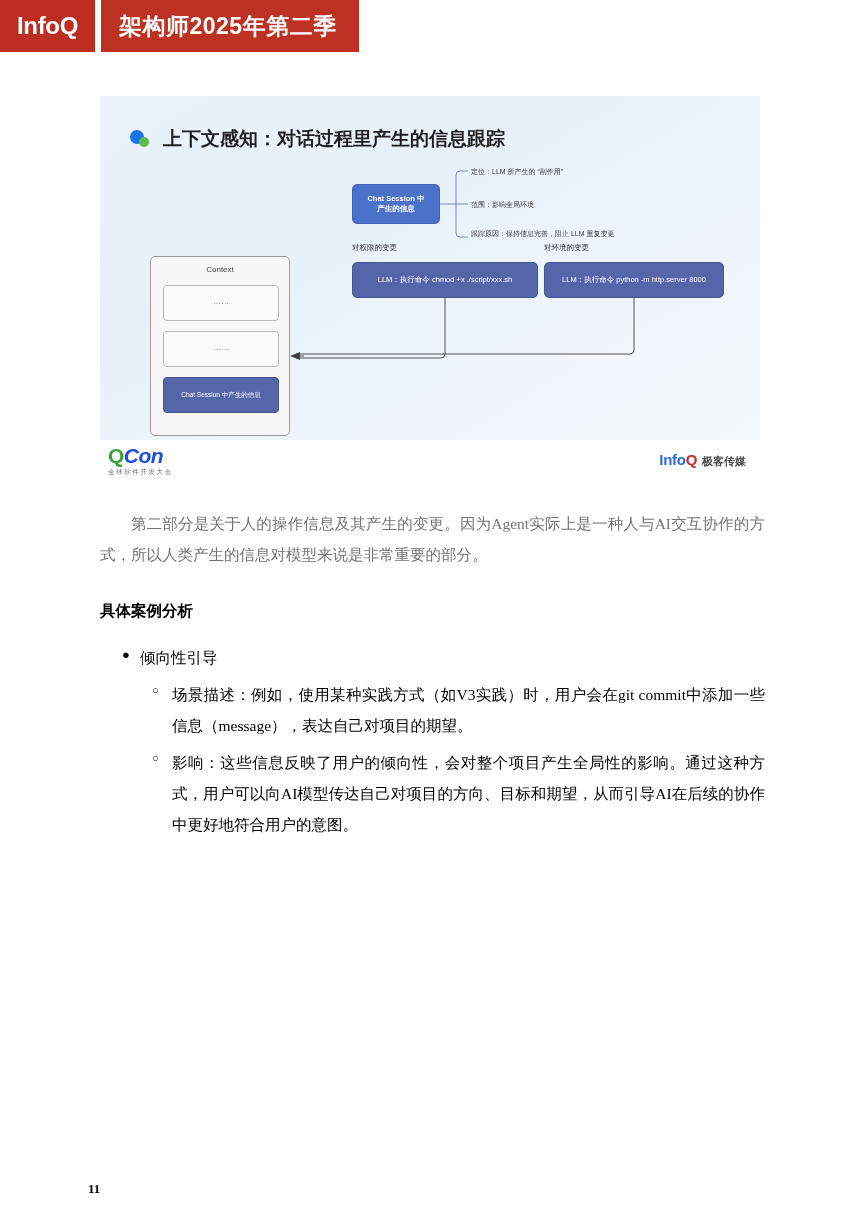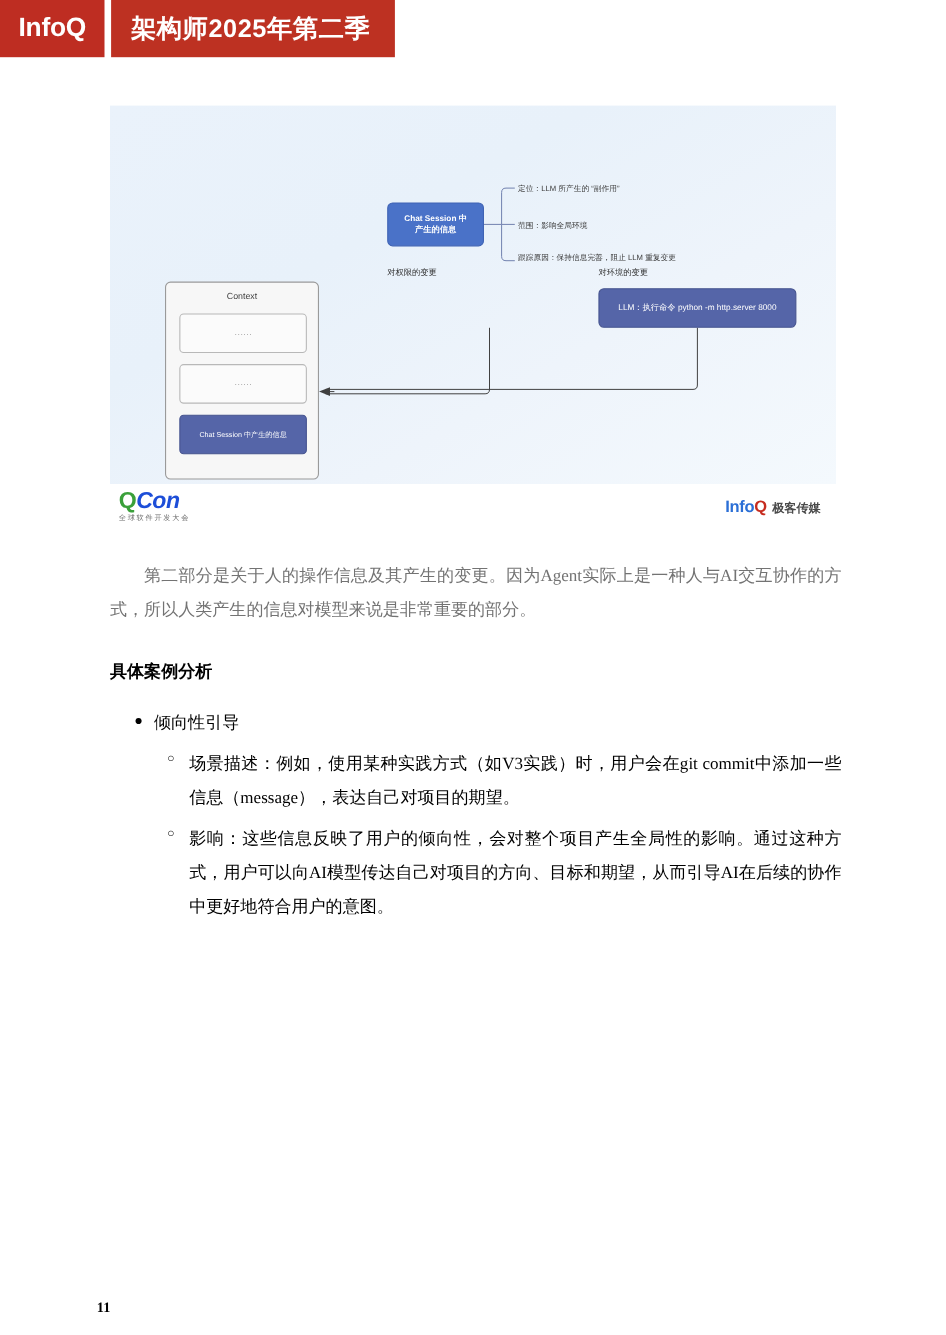--- a/index.html
+++ b/index.html
@@ -311,20 +311,27 @@
 <body>
 
 <div class="header-bar">
   <div class="brand-block">InfoQ</div>
   <div class="issue-block">架构师2025年第二季</div>
 </div>
 
 <div class="figure">
   <div class="slide">
 
+    <div class="slide-title-row">
+      <span class="dot-icon">
+        <span class="d-blue"></span>
+          <span class="d-green"></span>
+      </span>
+      <span class="slide-title">上下文感知：对话过程里产生的信息跟踪</span>
+    </div>
 
     <svg class="wires" viewBox="0 0 660 344" xmlns="http://www.w3.org/2000/svg">
       <g fill="none" stroke="#6f7fae" stroke-width="0.9">
         <path d="M340 108 L356 108"></path>
         <path d="M356 108 L356 79 Q356 75 360 75 L368 75"></path>
         <path d="M356 108 L368 108"></path>
         <path d="M356 108 L356 137 Q356 141 360 141 L368 141"></path>
       </g>
       <g fill="none" stroke="#3f3f3f" stroke-width="0.9">
         <path d="M345 202 L345 258 Q345 262 341 262 L196 262"></path>
@@ -341,20 +348,21 @@
       </span>
     </div>
 
     <div class="branch-label bl-1">定位：LLM 所产生的 “副作用”</div>
     <div class="branch-label bl-2">范围：影响全局环境</div>
     <div class="branch-label bl-3">跟踪原因：保持信息完善，阻止 LLM 重复变更</div>
 
     <div class="cap-label cap-left">对权限的变更</div>
     <div class="cap-label cap-right">对环境的变更</div>
 
+    <div class="node node-cmd node-cmd-left">LLM：执行命令 chmod +x ./script/xxx.sh</div>
     <div class="node node-cmd node-cmd-right">LLM：执行命令 python -m http.server 8000</div>
 
     <div class="context-panel">
       <div class="context-title">Context</div>
       <div class="ctx-slot ctx-slot-1">······</div>
       <div class="ctx-slot ctx-slot-2">······</div>
       <div class="ctx-slot-hl">Chat Session 中产生的信息</div>
     </div>
   </div>
 

